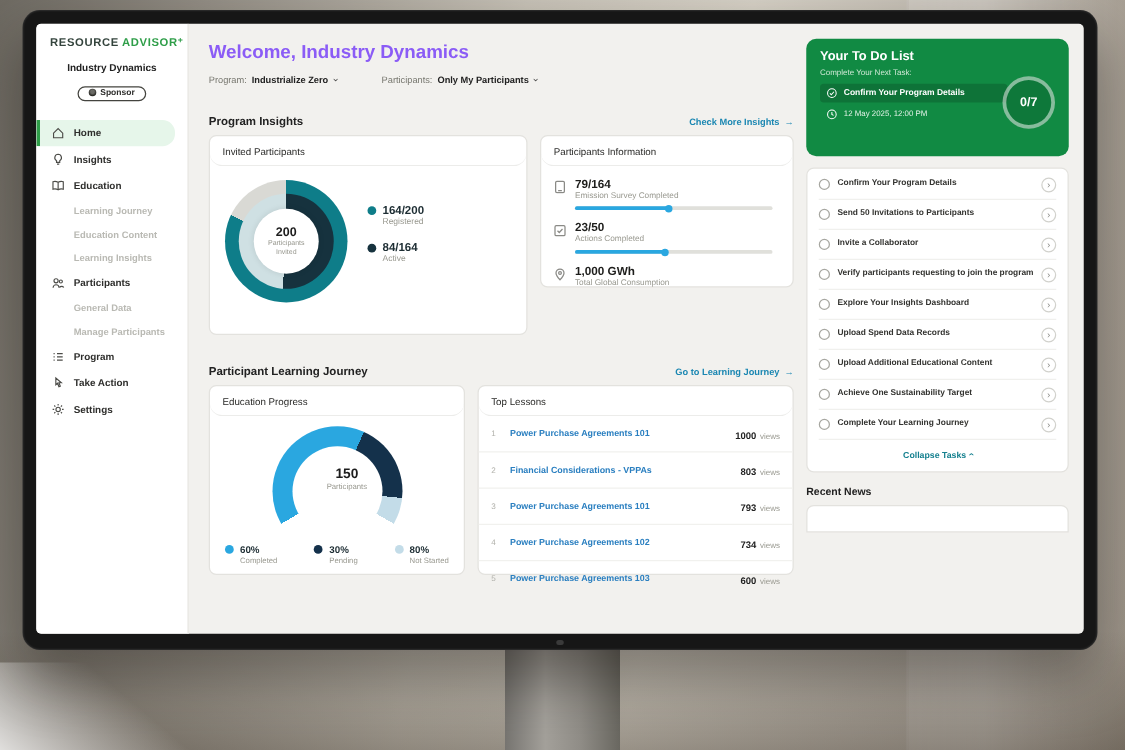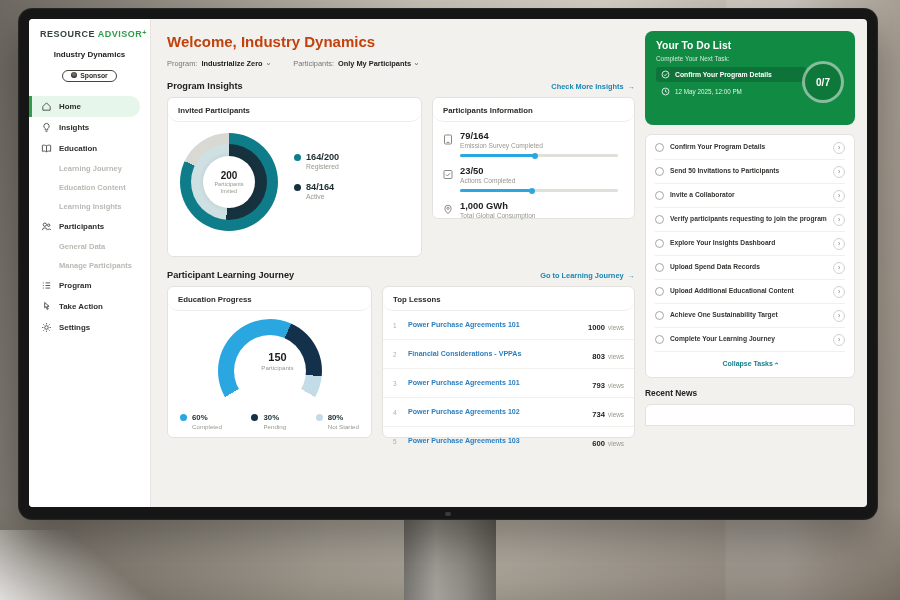--- a/index.html
+++ b/index.html
@@ -44,32 +44,32 @@
   .nav-item { display:flex; align-items:center; gap:7px; padding:5px 6px 5px 12px;
     font-size:7.9px; font-weight:600; color:#2e2e2c; cursor:pointer; }
   .nav-item.active { background:#e6f6ea; border-left:3px solid #2f9e49; padding-left:9px;
     border-radius:0 10px 10px 0; margin-right:10px; font-weight:700; }
   .nav-item.sub { padding-left:30px; color:#b9b9b3; font-size:7.5px; }
   .nav-icon { width:11px; height:11px; color:#4c4c48; flex-shrink:0; display:inline-flex; }
   .nav-icon svg { width:11px; height:11px; stroke:currentColor; fill:none; stroke-width:1; }
 
   
   .main { flex:1; min-width:0; padding:10px 10px 0 16px; }
-  .welcome { font-size:15px; font-weight:700; color:#c2410c; margin-top:4px; }
-  .filters { display:flex; gap:24px; margin-top:9px; align-items:center; }
+  .welcome { font-size:15px; font-weight:700; color:#8b5cf6; margin-top:4px; }
+  .filters { display:flex; gap:36px; margin-top:9px; align-items:center; }
   .filter { display:flex; gap:4px; align-items:center; cursor:pointer; }
   .filter-label { font-size:7.4px; color:#77776f; }
   .filter-value { font-size:7.4px; font-weight:700; color:#222; }
   .caret { font-size:8px; color:#444; display:inline-block; transform:rotate(90deg); line-height:1; }
-  .section-row { display:flex; justify-content:space-between; align-items:center; margin-top:13px; margin-bottom:6px; }
+  .section-row { display:flex; justify-content:space-between; align-items:center; margin-top:24px; margin-bottom:6px; }
   .section-title { font-size:9.2px; font-weight:700; color:#222; }
   .section-link { font-size:7.4px; font-weight:700; color:#1b87b2; cursor:pointer; display:flex; gap:4px; align-items:center; }
   .cards-row { display:flex; gap:10px; }
   .card { background:#fff; border:1px solid #e3e2de; border-radius:6px; }
-  .card-title { font-size:7.8px; font-weight:700; color:#2a2a28; padding:8px 10px 6px; border-bottom:1px solid #ececea;border-radius:10px; }
+  .card-title { font-size:7.8px; font-weight:400; color:#2a2a28; padding:8px 10px 6px; border-bottom:1px solid #ececea;border-radius:10px; }
 
   .card-invited { width:255px; height:160px; }
   .donut-flex { display:flex; align-items:center; padding:11px 10px 0 12px; }
   .donut { position:relative; width:98px; height:98px; flex-shrink:0; }
   .ring-outer { position:absolute; inset:0; border-radius:50%; }
   .ring-inner { position:absolute; inset:11px; border-radius:50%; }
   .donut-hole { position:absolute; inset:23px; border-radius:50%; background:#fff;
     display:flex; flex-direction:column; justify-content:center; align-items:center; text-align:center;
     box-shadow:0 0 5px rgba(0,0,0,.10); }
   .donut-cv { font-size:10px; font-weight:700; color:#1c1c1c; }

